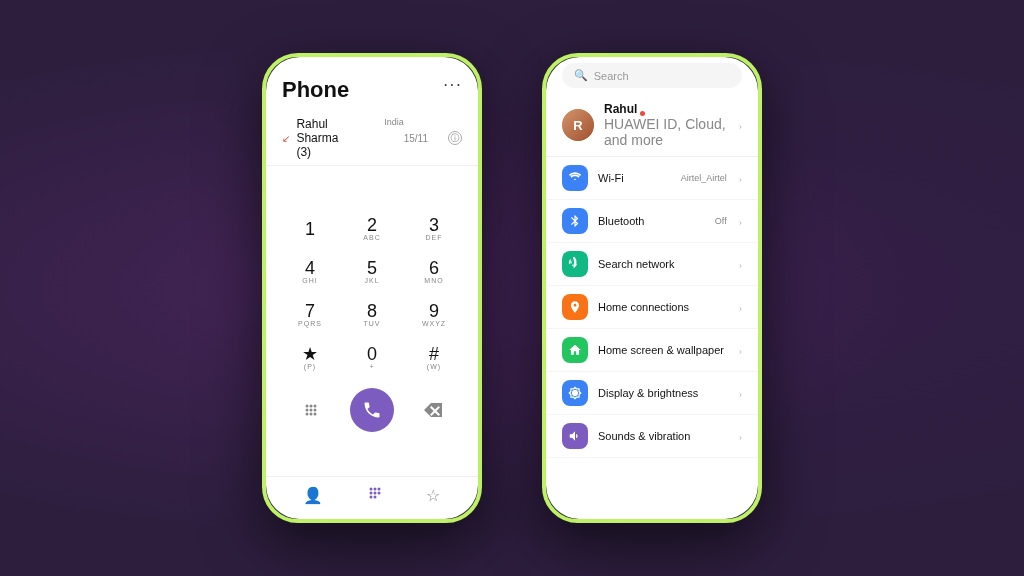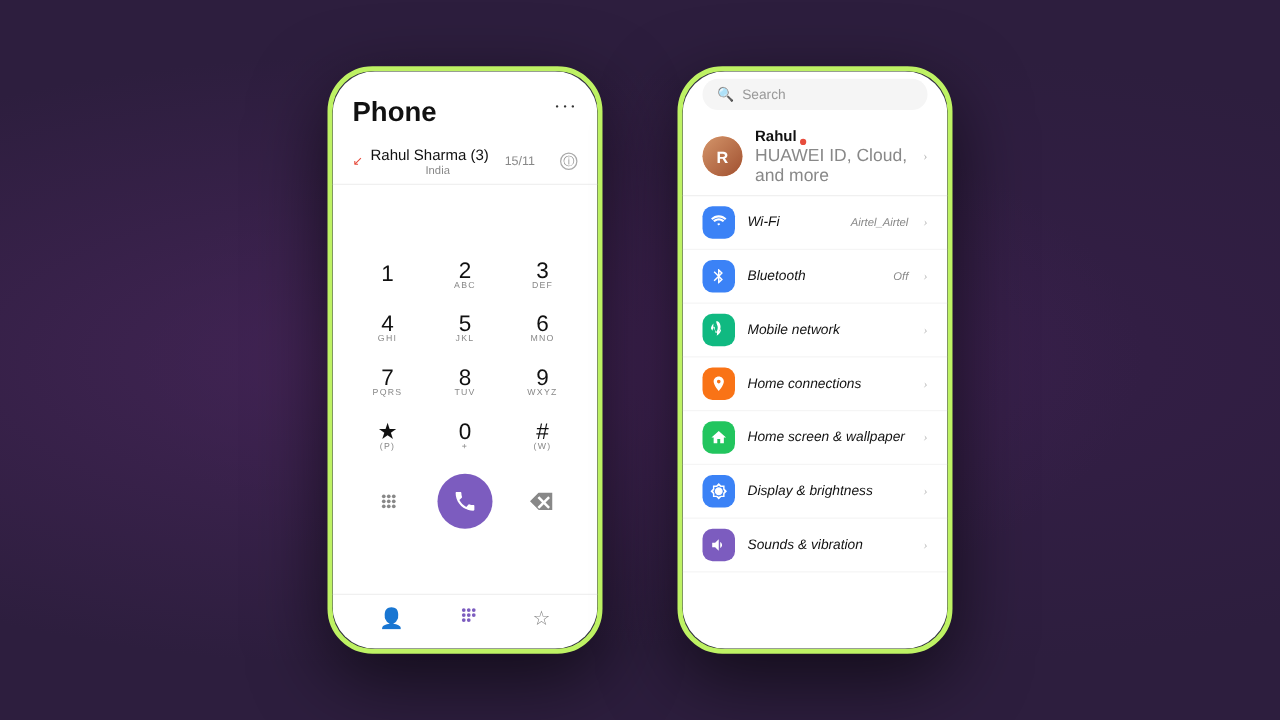--- a/index.html
+++ b/index.html
@@ -86,21 +86,21 @@
       gap: 6px;
     }
 
     .call-arrow {
       color: #e74c3c;
       font-size: 10px;
     }
 
     .call-info {
       display: flex;
-      flex-direction: column;
+      flex-direction: row;
     }
 
     .caller-name {
       font-size: 12px;
       font-weight: 500;
       color: #111;
       font-family: sans-serif;
     }
 
     .caller-country {
@@ -334,21 +334,20 @@
       flex: 1;
       overflow: hidden;
     }
 
     .settings-item {
       display: flex;
       align-items: center;
       padding: 8px 16px;
       border-bottom: 1px solid #f5f5f5;
       gap: 10px;
-      font-style: italic;
     }
 
     .setting-icon {
       width: 26px;
       height: 26px;
       border-radius: 8px;
       display: flex;
       align-items: center;
       justify-content: center;
       font-size: 14px;
@@ -553,21 +552,21 @@
           <span class="setting-value">Off</span>
           <span class="chevron">›</span>
         </div>
 
         <div class="settings-item">
           <div class="setting-icon icon-mobile">
             <svg width="14" height="14" viewBox="0 0 24 24">
               <path fill="white" d="M1.5 8.5C2.5 5 5 3 5 3s-1 3.5 0 6c.5 1.3 1.5 2.5 2 4 .3 1 .3 2 0 3 2.5-1.5 4-5 3.5-8.5-.5-3-2.5-5.5-2-9 3 1.5 6 4.5 6 9 0 2.5-1 4.5-2.5 6.5 1-.5 2.5-2 3-4 .5 2.5-.5 6-3.5 8 0 0-1 1-2.5 1.5.5-.5 1-2 .5-3-.5-1.5-2-3-2.5-4.5-1-2.5-.5-5.5 1.5-8C7.5 7 5.5 8 4 10.5c-.5.7-.5 2-.5 2.5C2 11.5 1 10 1.5 8.5z"></path>
             </svg>
           </div>
-          <span class="setting-label">Mobile network</span>
+          <span class="setting-label">Search network</span>
           <span class="setting-value"></span>
           <span class="chevron">›</span>
         </div>
 
         <div class="settings-item">
           <div class="setting-icon icon-connections">
             <svg width="14" height="14" viewBox="0 0 24 24">
               <path fill="white" d="M12 2C8.13 2 5 5.13 5 9c0 5.25 7 13 7 13s7-7.75 7-13c0-3.87-3.13-7-7-7zm0 9.5c-1.38 0-2.5-1.12-2.5-2.5s1.12-2.5 2.5-2.5 2.5 1.12 2.5 2.5-1.12 2.5-2.5 2.5z"></path>
             </svg>
           </div>

